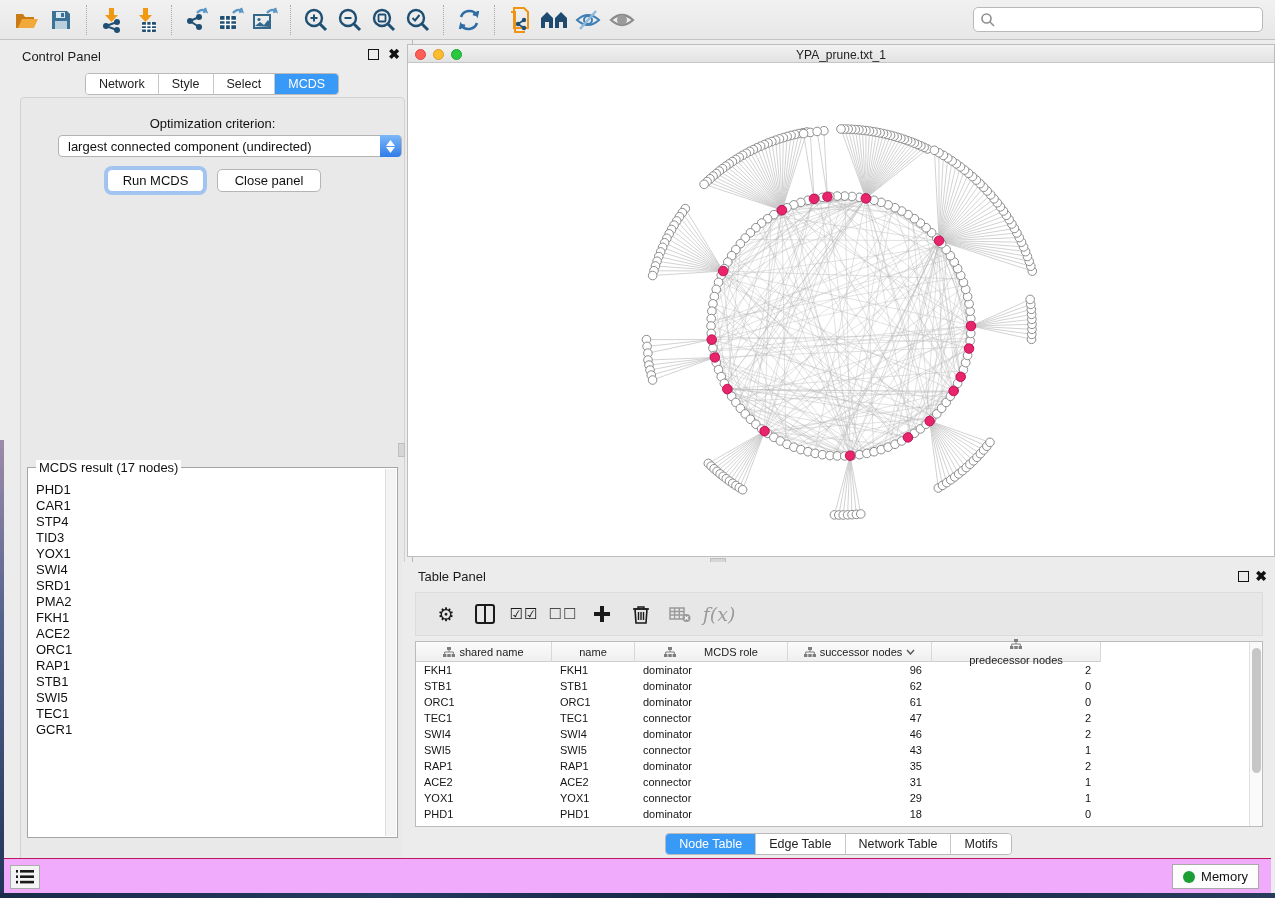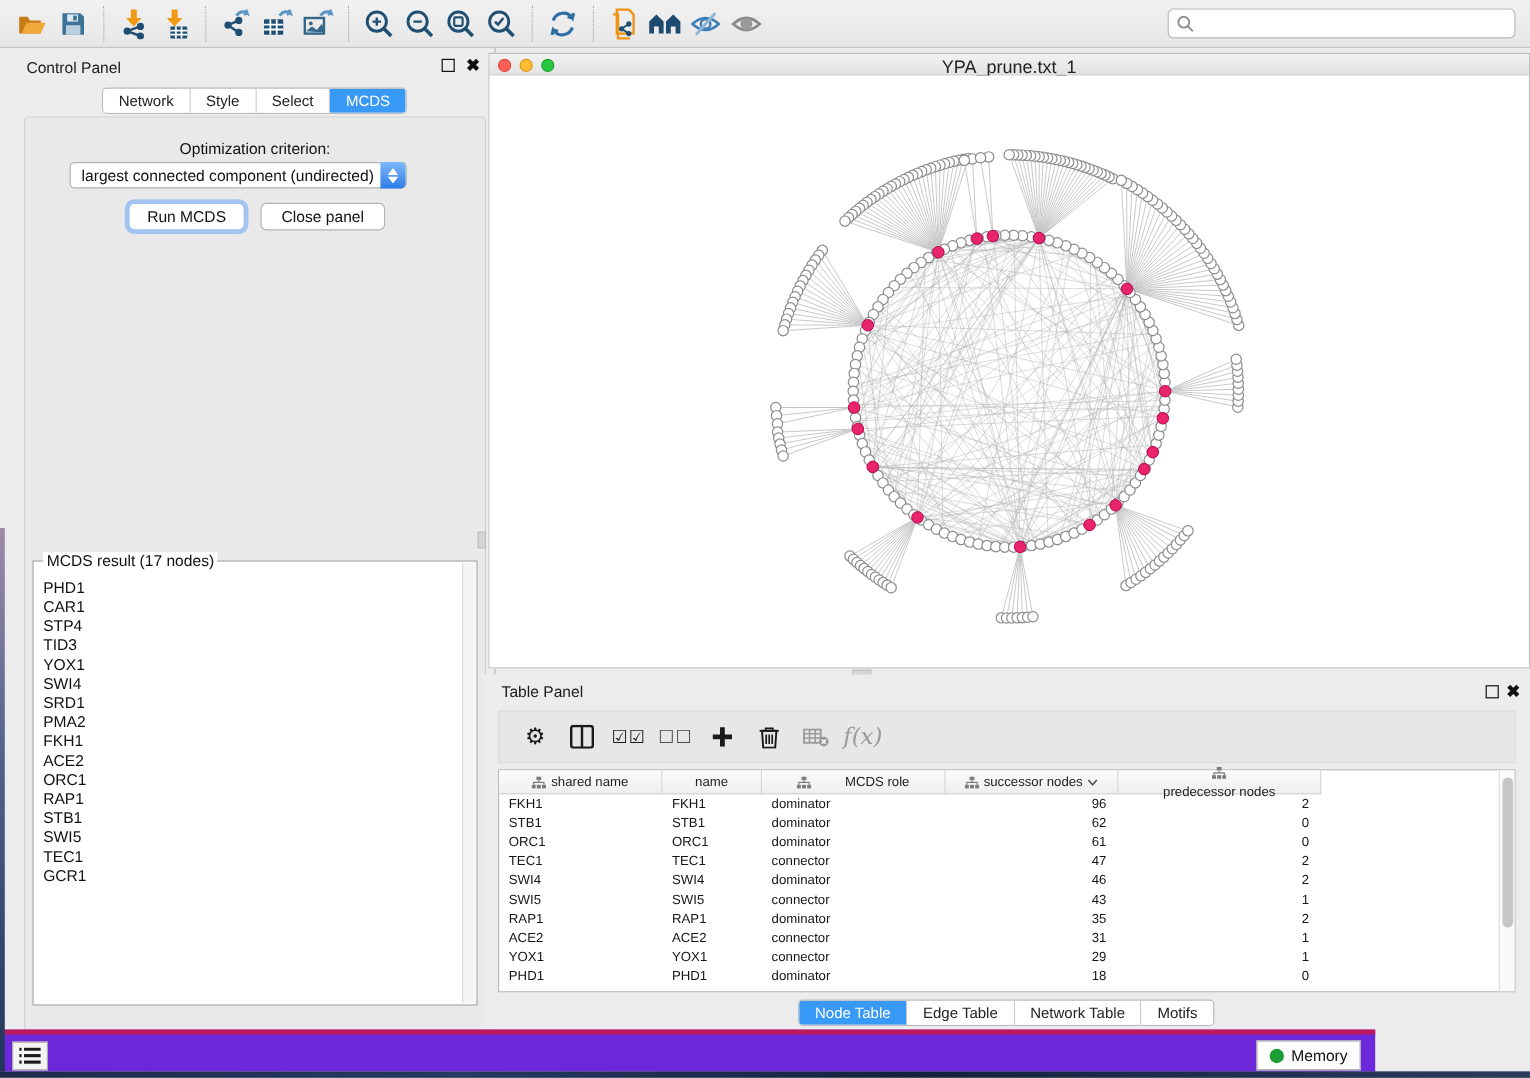--- a/index.html
+++ b/index.html
@@ -23,38 +23,38 @@
   .float-icon { position:absolute; top:9px; width:11px; height:11px; border:1.6px solid #111; }
   .close-icon { position:absolute; top:7px; font-size:14px; font-weight:bold; color:#111; line-height:14px; }
   #cp-float { right:33px; } #cp-close { right:12px; }
   #cp-tabs { position:absolute; left:0; top:33px; width:100%; display:flex; justify-content:center; }
   .seg { display:flex; border:1px solid #b9b9b9; border-radius:4px; background:#fff; overflow:hidden; }
   .seg .tab { padding:3px 13px; font-size:12.5px; color:#222; border-right:1px solid #c9c9c9; background:#fff; }
   .seg .tab:last-child { border-right:none; }
   .seg .tab.active { background:#3899f7; color:#fff; }
   #cp-inner { position:absolute; left:8px; top:57px; width:385px; height:786px; background:#e9e9e9; border:1px solid #d2d2d2; border-radius:4px; }
   #opt-label { position:absolute; left:0; top:18px; width:100%; text-align:center; font-size:13px; color:#111; }
-  #opt-select { position:absolute; left:37px; top:37px; width:281px; height:22px; background:#fff; border:1px solid #b2b2b2; border-radius:4px; font-size:13px; color:#111; display:flex; align-items:center; padding-left:9px; }
+  #opt-select { position:absolute; left:37px; top:37px; width:344px; height:22px; background:#fff; border:1px solid #b2b2b2; border-radius:4px; font-size:13px; color:#111; display:flex; align-items:center; padding-left:9px; }
   #opt-stepper { position:absolute; right:0px; top:-1px; width:21px; height:22px; background:linear-gradient(#7db8f9,#2f7de8); border-radius:0 4px 4px 0; display:flex; flex-direction:column; align-items:center; justify-content:center; gap:1px; }
   #opt-stepper svg { display:block; }
   #run-btn { position:absolute; left:86px; top:71px; width:97px; height:23px; background:#fff; border:1px solid #9fc3ef; border-radius:5px; font-size:13px; color:#111; text-align:center; line-height:21px; box-shadow:0 0 0 3px rgba(105,165,245,.55); }
   #closepanel-btn { position:absolute; left:196px; top:71px; width:104px; height:23px; background:#fff; border:1px solid #b5b5b5; border-radius:5px; font-size:13px; color:#111; text-align:center; line-height:21px; }
   #mcds-box { position:absolute; left:6px; top:369px; width:371px; height:371px; background:#fff; border:1px solid #a5a5a5; }
   #mcds-legend { position:absolute; left:8px; top:-8px; background:#fff; padding:0 3px; font-size:13px; color:#111; }
   #mcds-list { position:absolute; left:8px; top:14px; width:340px; }
   #mcds-list div { font-size:13px; color:#111; line-height:16px; }
   #mcds-scroll { position:absolute; right:1px; top:1px; width:11px; height:367px; background:#f4f4f4; border-left:1px solid #ddd; }
   
   #net-window { position:absolute; left:407px; top:44px; width:868px; height:513px; background:#fff; border:1px solid #bdbdbd; }
   #net-titlebar { position:absolute; left:0; top:0; width:100%; height:18px; background:linear-gradient(#f2f2f2,#e2e2e2); border-bottom:1px solid #c6c6c6; }
   .light { position:absolute; top:3.5px; width:11px; height:11px; border-radius:50%; }
   #light-close { left:7px; background:#ff5f57; border:0.5px solid #e0443e; }
   #light-min { left:25px; background:#febc2e; border:0.5px solid #d89b22; }
   #light-zoom { left:43px; background:#28c840; border:0.5px solid #1da532; }
-  #net-title { position:absolute; width:100%; top:2.5px; text-align:center; font-size:15px; color:#222; }
+  #net-title { position:absolute; width:100%; top:2.5px; text-align:center; font-size:12px; color:#222; }
   #net-canvas { position:absolute; left:0; top:18px; width:866px; height:493px; background:#fff; }
   #h-grip { position:absolute; left:710px; top:558px; width:16px; height:7px; background:#d6d6d6; border:1px solid #bfbfbf; }
   #v-grip { position:absolute; left:398px; top:443px; width:7px; height:14px; background:#d6d6d6; border:1px solid #bfbfbf; }
   
   #table-panel { position:absolute; left:402px; top:562px; width:873px; height:296px; background:#ececec; }
   #tp-title { position:absolute; left:16px; top:7px; font-size:13px; color:#1b1b1b; }
   #tp-float { right:26px; } #tp-close { right:8px; }
   #tp-toolbar { position:absolute; left:13px; top:30px; width:848px; height:44px; background:#e7e7e7; border:1px solid #dcdcdc; display:flex; align-items:center; padding-left:17px; }
   .tp-ic { width:26px; height:26px; margin-right:13px; display:flex; align-items:center; justify-content:center; font-size:19px; color:#1a1a1a; }
   .tp-ic.dim { color:#9a9a9a; }
@@ -64,21 +64,21 @@
   .th { display:flex; align-items:center; justify-content:center; gap:4px; font-size:11px; color:#222; border-right:1px solid #d8d8d8; height:20px; }
   .th svg { flex:none; }
   #tp-tbody { position:absolute; left:0; top:20px; width:834px; }
   .tr { display:flex; height:16px; }
   .td { font-size:11px; color:#151515; line-height:16px; padding-left:8px; overflow:hidden; white-space:nowrap; }
   .td.num { text-align:right; padding-right:10px; padding-left:0; }
   #tp-scroll { position:absolute; right:0; top:0; width:13px; height:184px; background:#fafafa; border-left:1px solid #e0e0e0; }
   #tp-thumb { position:absolute; left:1.5px; top:6px; width:9px; height:125px; background:#c6c6c6; border-radius:5px; }
   #tp-tabs { position:absolute; left:0; top:271px; width:100%; display:flex; justify-content:center; }
   
-  #status-bar { position:absolute; left:0; top:858px; width:1146px; height:35px; background:#6d28d9; border-top:4px solid #be185d; }
+  #status-bar { position:absolute; left:0; top:858px; width:1271px; height:35px; background:#f0abfc; border-top:1px solid #be185d; }
   #list-btn { position:absolute; left:10px; top:6px; width:30px; height:24px; background:#f4f4f4; border:1px solid #ababab; display:flex; align-items:center; justify-content:center; }
   #memory-btn { position:absolute; right:12px; top:5px; height:25px; background:#fdfdfd; border:1px solid #a9a9a9; display:flex; align-items:center; gap:6px; padding:0 10px; font-size:13px; color:#111; }
   #memory-dot { width:12px; height:12px; border-radius:50%; background:#1d9e35; }
   #bottom-strip { position:absolute; left:0; top:893px; width:1275px; height:5px; background:linear-gradient(90deg,#1b2b4a,#243a60 30%,#15223e 60%,#2a3c5e); z-index:60; }
 </style>
 </head>
 <body>
 
 <div id="wallpaper"></div>
 <div id="app">

